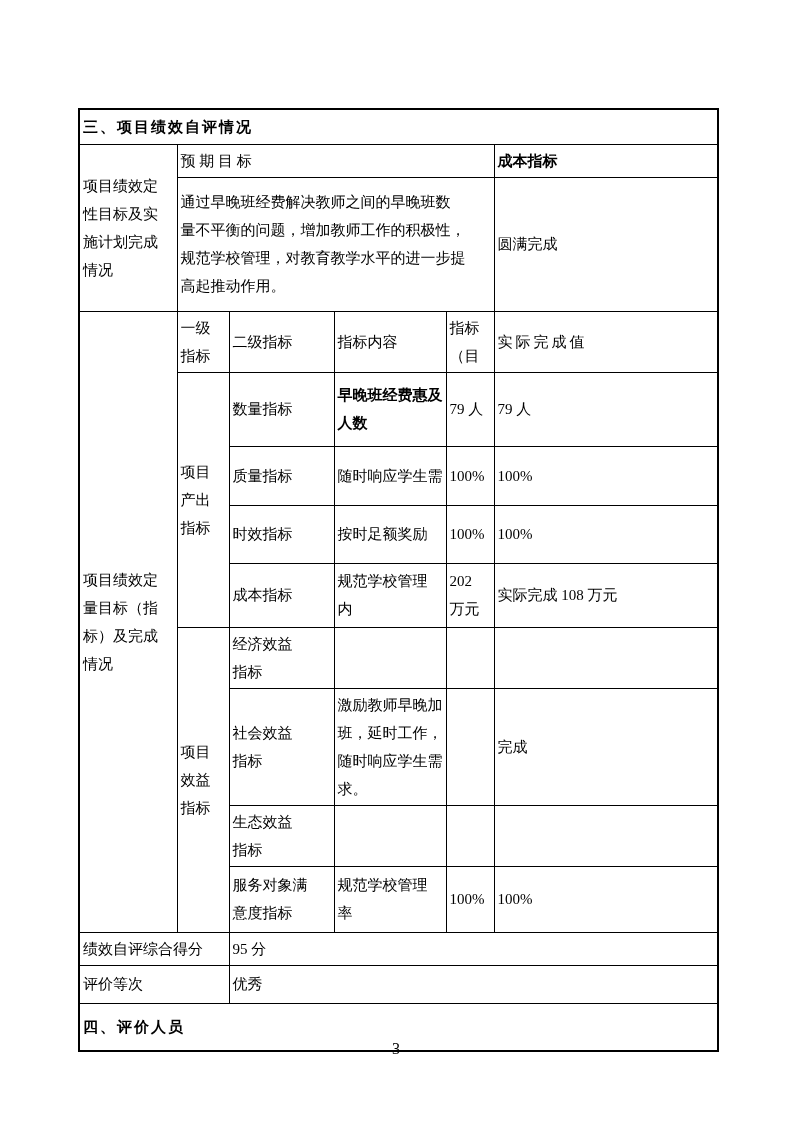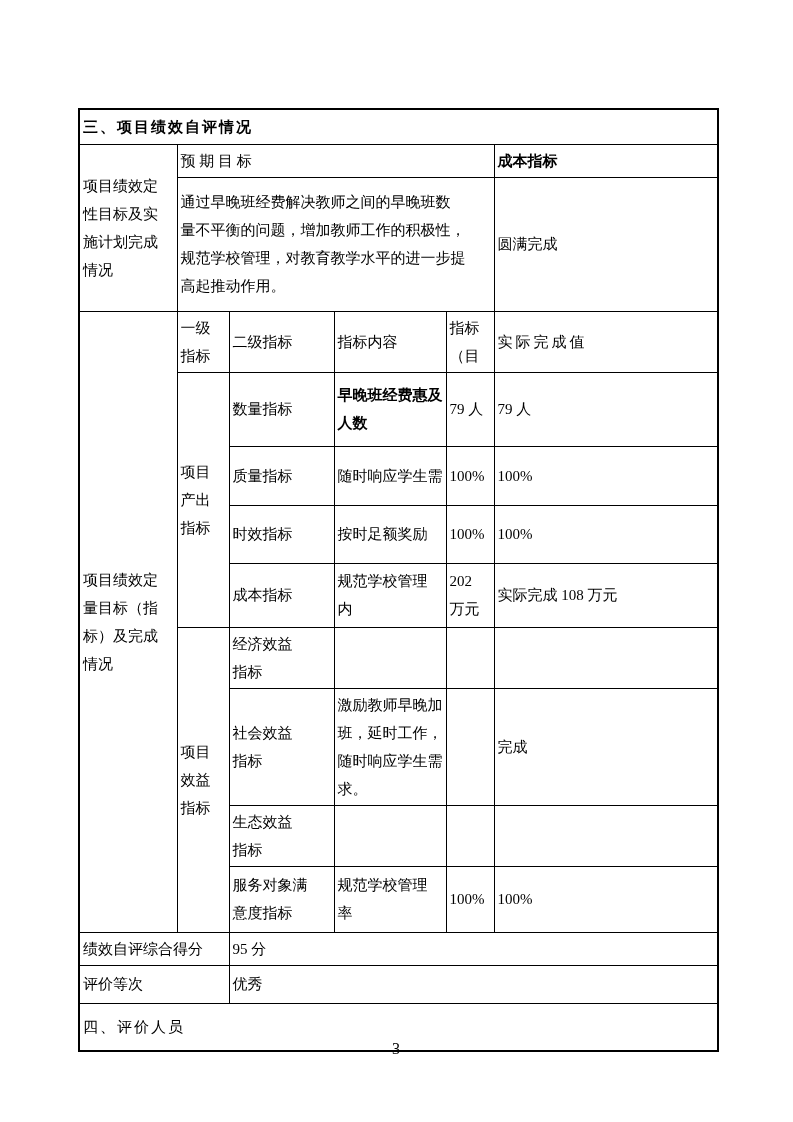--- a/index.html
+++ b/index.html
@@ -27,21 +27,21 @@
     padding: 2px 3px;
     overflow: hidden;
   }
   td.title-cell {
     font-weight: bold;
     font-size: 17px;
     letter-spacing: 2px;
     font-family: "Liberation Sans", "DejaVu Sans", sans-serif;
   }
   td.sec4-cell {
-    font-weight: normal;
+    font-weight: bold;
     font-size: 16px;
     letter-spacing: 2px;
     font-family: "Liberation Sans", "DejaVu Sans", sans-serif;
   }
   td.bold { font-weight: bold; }
   td.rowlabel { line-height: 29px; padding: 2px 5px; }
   td.desc {
     text-align: left;
     line-height: 29px;
     padding: 4px 9px;

